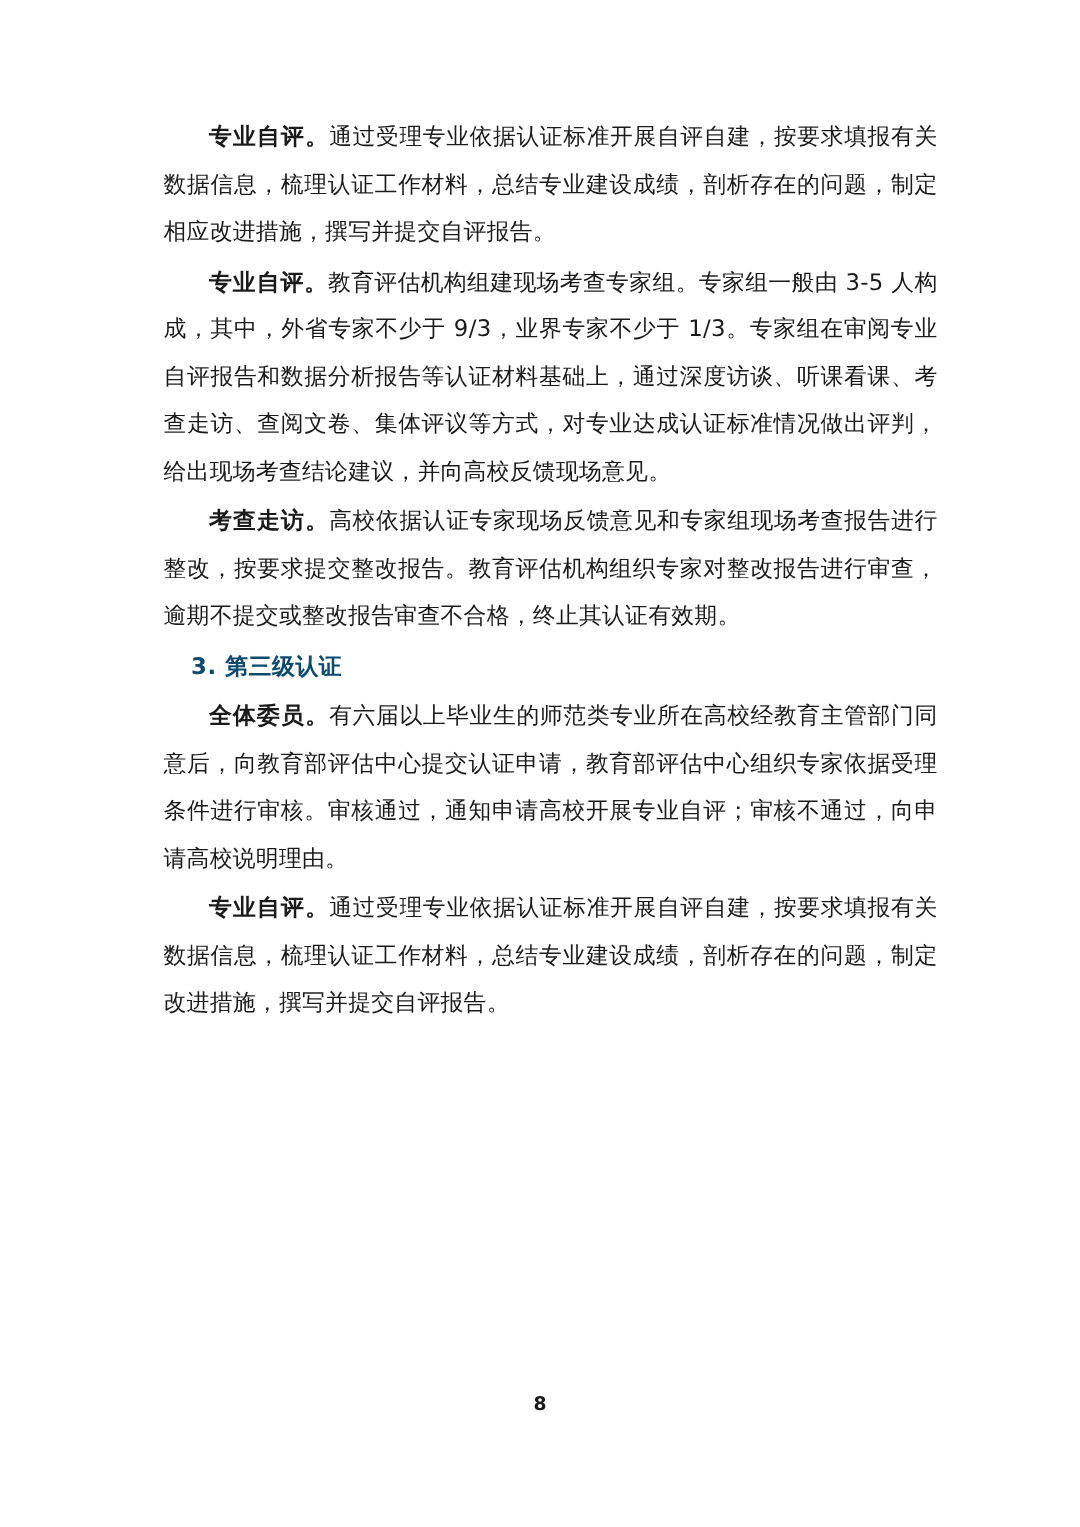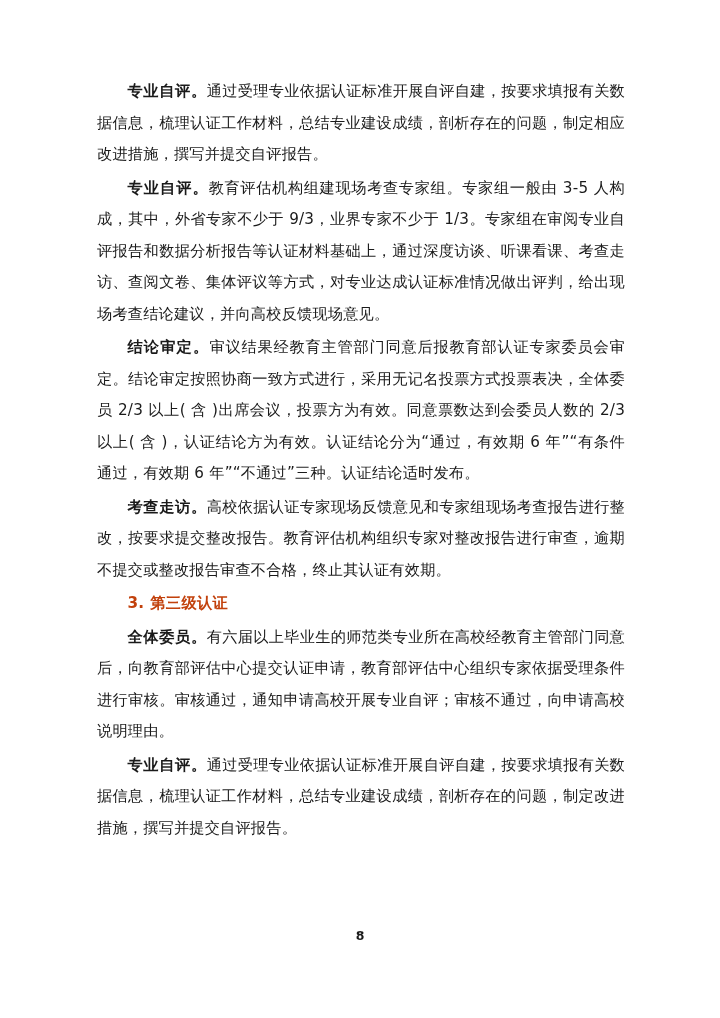--- a/index.html
+++ b/index.html
@@ -19,39 +19,39 @@
     overflow: hidden;
     box-sizing: border-box;
   }
   .content {
     position: absolute;
     left: 97px;
     top: 76px;
     width: 528px;
   }
   .para {
-    margin: 0 0 2px 0;
+    margin: 0 0 2px 12px;
     font-size: 15.2px;
     line-height: 31.5px;
     color: #1a1a1a;
     text-align: justify;
     text-justify: inter-ideograph;
     text-indent: 2em;
     font-family: "DejaVu Sans", "Liberation Sans", sans-serif;
     letter-spacing: 0.2px;
   }
   .lead {
     font-weight: bold;
     letter-spacing: 0.6px;
   }
   .heading {
     margin: 0 0 2px 0;
     font-size: 15.2px;
     line-height: 31.5px;
-    color: #c2410c;
+    color: #0c4a6e;
     text-indent: 2em;
     font-weight: bold;
     letter-spacing: 0.4px;
   }
   .page-number {
     position: absolute;
     left: 0;
     right: 0;
     top: 928px;
     text-align: center;
@@ -65,21 +65,20 @@
 
 <div class="page">
   <div class="content">
 
     <p class="para"><span class="lead">专业自评。</span><span>通过受理专业依据认证标准开展自评自建，按要求填报有关数据信息，梳理认证工作材料，总结专业建设成绩，剖析存在的问题，制定相应改进措施，撰写并提交自评报告。</span></p>
 
 
     <p class="para"><span class="lead">专业自评。</span><span>教育评估机构组建现场考查专家组。专家组一般由 3-5 人构成，其中，外省专家不少于 9/3，业界专家不少于 1/3。专家组在审阅专业自评报告和数据分析报告等认证材料基础上，通过深度访谈、听课看课、考查走访、查阅文卷、集体评议等方式，对专业达成认证标准情况做出评判，给出现场考查结论建议，并向高校反馈现场意见。</span></p>
 
 
-    <p class="para"><span class="lead">结论审定。</span><span>审议结果经教育主管部门同意后报教育部认证专家委员会审定。结论审定按照协商一致方式进行，采用无记名投票方式投票表决，全体委员 2/3 以上( 含 )出席会议，投票方为有效。同意票数达到会委员人数的 2/3 以上( 含 )，认证结论方为有效。认证结论分为“通过，有效期 6 年”“有条件通过，有效期 6 年”“不通过”三种。认证结论适时发布。</span></p>
 
     <p class="para"><span class="lead">考查走访。</span><span>高校依据认证专家现场反馈意见和专家组现场考查报告进行整改，按要求提交整改报告。教育评估机构组织专家对整改报告进行审查，逾期不提交或整改报告审查不合格，终止其认证有效期。</span></p>
 
     <p class="heading">3. 第三级认证</p>
 
     <p class="para"><span class="lead">全体委员。</span><span>有六届以上毕业生的师范类专业所在高校经教育主管部门同意后，向教育部评估中心提交认证申请，教育部评估中心组织专家依据受理条件进行审核。审核通过，通知申请高校开展专业自评；审核不通过，向申请高校说明理由。</span></p>
 
     <p class="para"><span class="lead">专业自评。</span><span>通过受理专业依据认证标准开展自评自建，按要求填报有关数据信息，梳理认证工作材料，总结专业建设成绩，剖析存在的问题，制定改进措施，撰写并提交自评报告。</span></p>
 
   </div>

